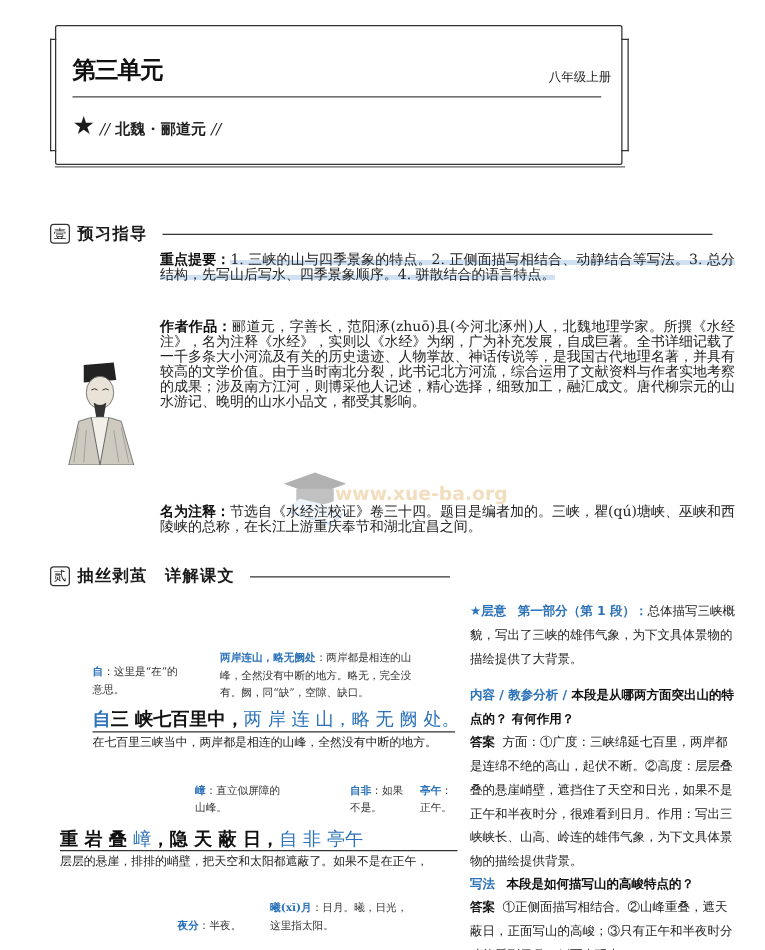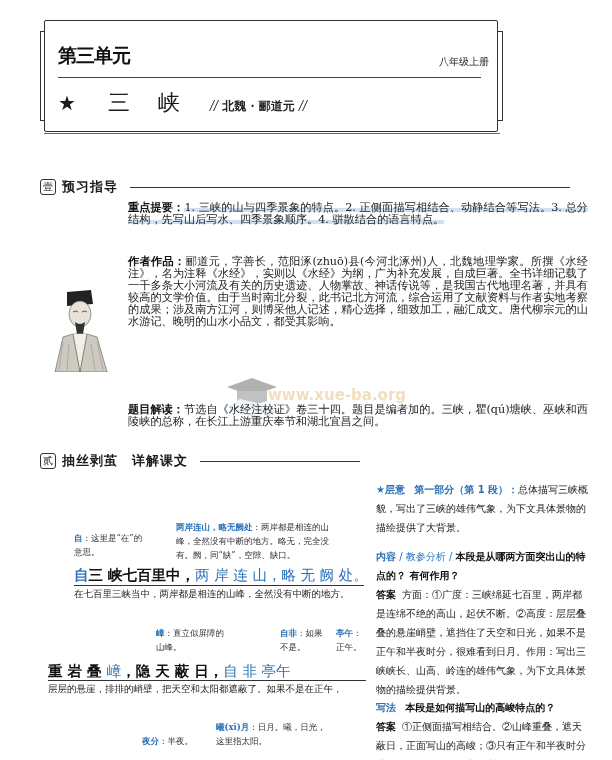--- a/index.html
+++ b/index.html
@@ -57,21 +57,20 @@
 </head>
 <body>
 
 <div class="frame"></div>
 <div class="frame-shadow"></div>
 <div class="unit-title">第三单元</div>
 <div class="grade">八年级上册</div>
 <div class="header-rule"></div>
 <div class="lesson-line">
   <span class="lesson-star">★</span>
-  <span class="lesson-title">三峡</span>
   <span class="lesson-author">
     <span class="slashes">//</span>
     <span>北魏 · 郦道元</span>
     <span class="slashes">//</span>
   </span>
 </div>
 
 <div class="section-head" style="left:40px; top:178px;">
   <span class="sec-badge">壹</span>
   <span class="sec-title">预习指导</span>
@@ -98,21 +97,21 @@
 
 <svg class="watermark" viewBox="0 0 60 50">
   <path d="M5 12 L30 3 L55 12 L30 21 Z" fill="#555"></path>
   <path d="M15 16 L15 26 Q30 32 45 26 L45 16" fill="#777"></path>
   <path d="M8 30 L42 40 L52 32 L18 24 Z" fill="#d7e6f2"></path>
   <path d="M8 34 L42 44 L52 36" stroke="#9cc3e2" stroke-width="2" fill="none"></path>
 </svg>
 <div class="wm-text">www.xue-ba.org</div>
 
 <div class="para" style="left:128px; top:404px; width:460px;">
-  <span class="label">题目解读：</span><span>节选自《水经注校证》卷三十四。题目是编者加的。三峡，瞿(qú)塘峡、巫峡和西陵峡的总称，在长江上游重庆奉节和湖北宜昌之间。</span>
+  <span class="label">名为注释：</span><span>节选自《水经注校证》卷三十四。题目是编者加的。三峡，瞿(qú)塘峡、巫峡和西陵峡的总称，在长江上游重庆奉节和湖北宜昌之间。</span>
 </div>
 
 <div class="section-head" style="left:40px; top:452px;">
   <span class="sec-badge">贰</span>
   <span class="sec-title">抽丝剥茧</span>
   <span class="sec-title" style="margin-left:14px;">详解课文</span>
   <span class="sec-rule" style="width:160px;"></span>
 </div>
 
 <div class="note" style="left:74px; top:531px; width:72px;">
@@ -150,21 +149,21 @@
 <div class="note" style="left:142px; top:734px; width:60px;">
   <span class="k">夜分</span><span>：半夜。</span>
 </div>
 
 <div class="rcol" style="top:480px;">
   <span class="blue">★层意</span>
   <span class="blue" style="margin-left:6px;">第一部分（第 1 段）：</span><span>总体描写三峡概貌，写出了三峡的雄伟气象，为下文具体景物的描绘提供了大背景。</span>
 </div>
 
 <div class="rcol" style="top:547px;">
-  <span class="blue">内容</span><span class="blue" style="font-weight:normal;"> / 教参分析 / </span><span class="q">本段是从哪两方面突出山的特点的？ 有何作用？</span><br>
+  <span class="blue">内容</span><span class="blue" style="font-weight:bold;"> / 教参分析 / </span><span class="q">本段是从哪两方面突出山的特点的？ 有何作用？</span><br>
   <span class="ans">答案</span><span>方面：①广度：三峡绵延七百里，两岸都是连绵不绝的高山，起伏不断。②高度：层层叠叠的悬崖峭壁，遮挡住了天空和日光，如果不是正午和半夜时分，很难看到日月。作用：写出三峡峡长、山高、岭连的雄伟气象，为下文具体景物的描绘提供背景。</span>
 </div>
 
 <div class="rcol" style="top:698px;">
   <span class="blue">写法</span>
   <span class="q" style="margin-left:6px;">本段是如何描写山的高峻特点的？</span><br>
   <span class="ans">答案</span><span>①正侧面描写相结合。②山峰重叠，遮天蔽日，正面写山的高峻；③只有正午和半夜时分才能看到日月，侧面表现山</span>
 </div>
 
 </body></html>

